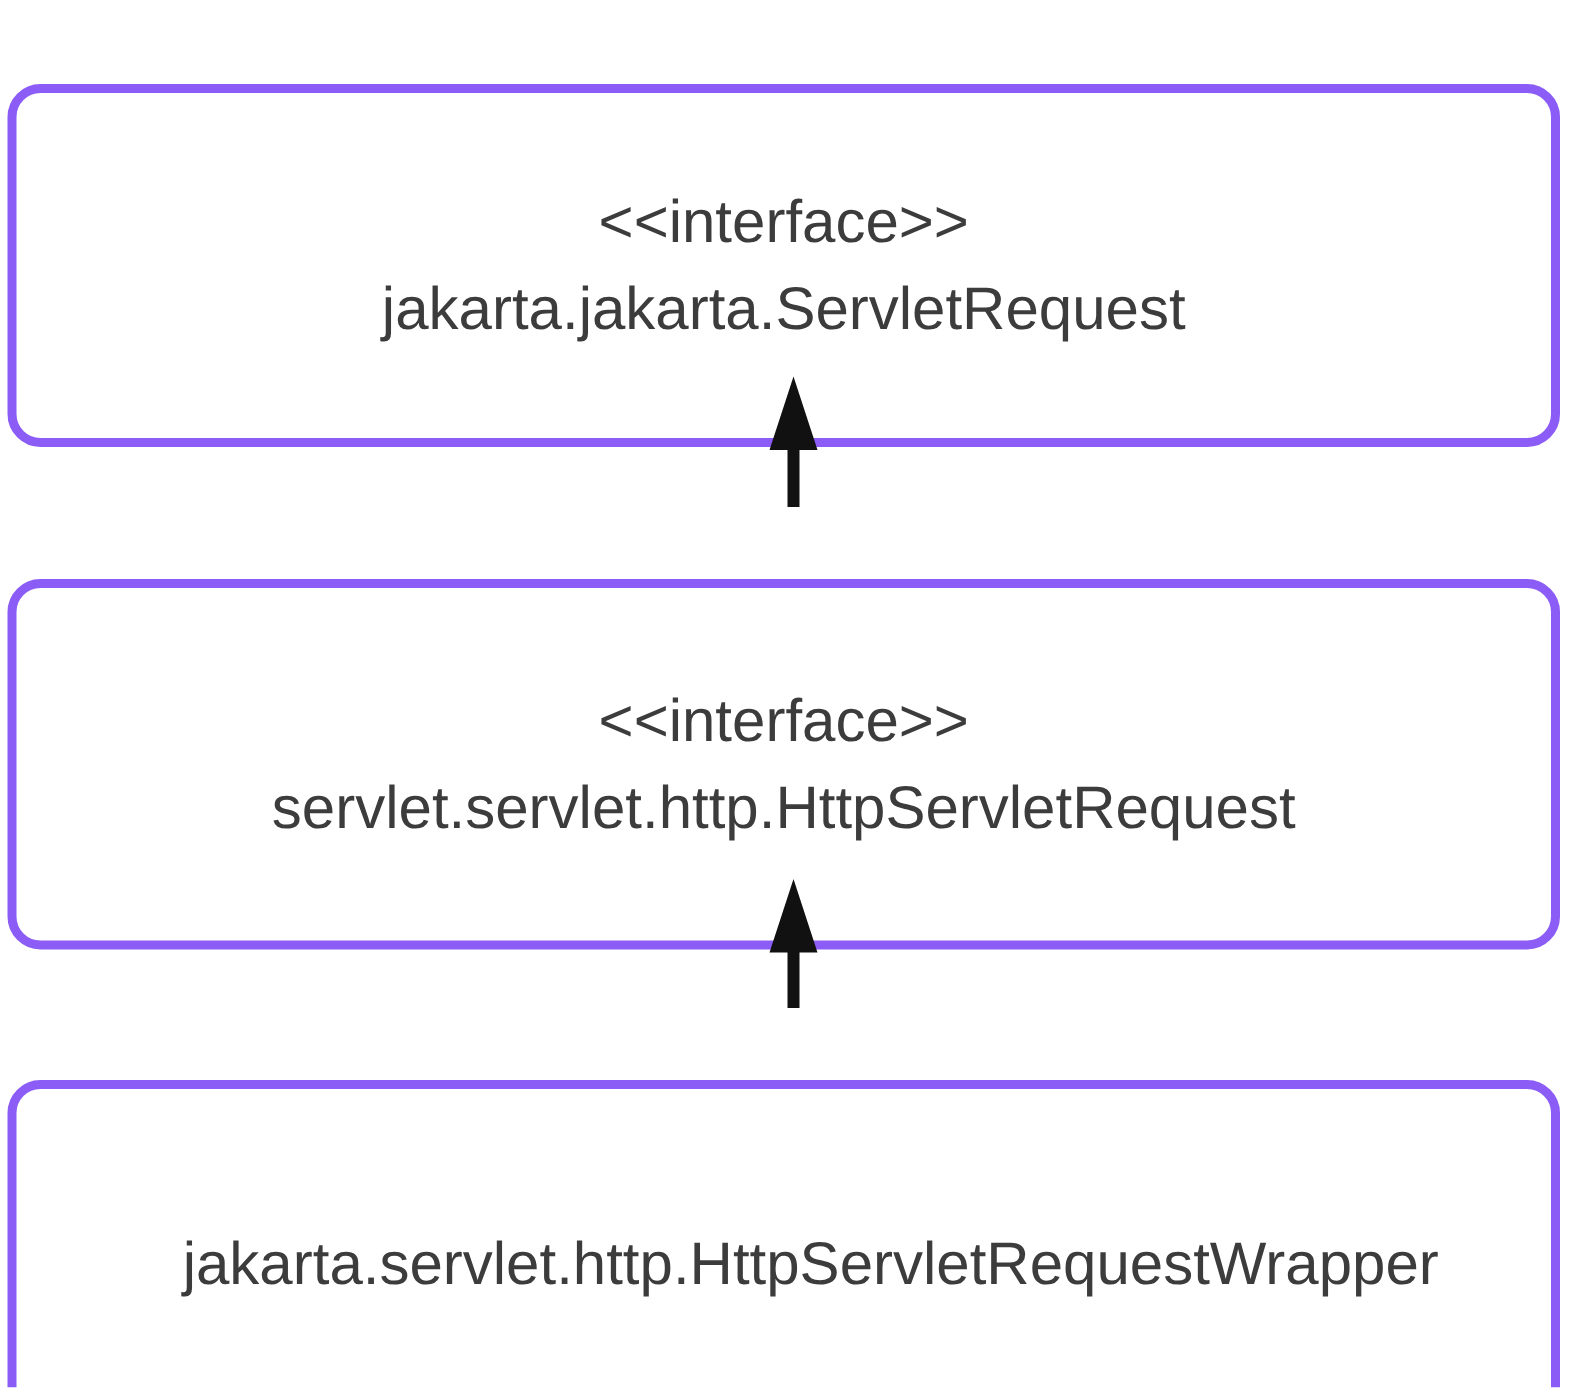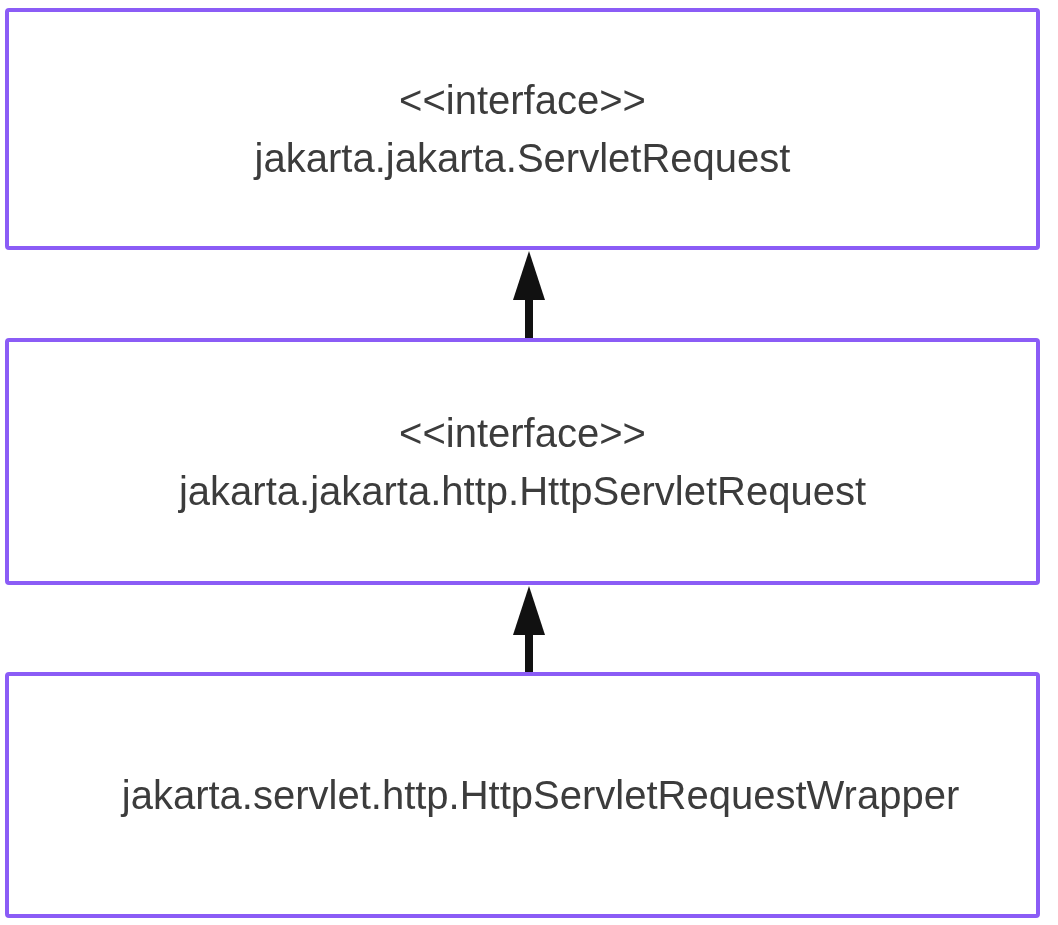--- a/index.html
+++ b/index.html
@@ -13,27 +13,28 @@
     height: 925px;
     background: #ffffff;
     font-family: "Liberation Sans", sans-serif;
     overflow: hidden;
   }
   .uml-node {
     position: absolute;
     left: 5px;
     width: 1035px;
     background: #ffffff;
-    border: 4px solid #8b5cf6;
-    border-radius: 4px;
+    border: 6px solid #8b5cf6;
+    border-radius: 22px;
     display: flex;
     flex-direction: column;
     align-items: center;
     justify-content: center;
     box-sizing: border-box;
+    margin-top: 48px;
   }
   .node-top    { top: 8px;   height: 242px; }
   .node-middle { top: 338px; height: 247px; }
   .node-bottom { top: 672px; height: 246px; padding-left: 36px; }
 
   .stereotype, .node-name {
     color: #3c3c3c;
     font-size: 40px;
     line-height: 58px;
     text-align: center;
@@ -59,21 +60,21 @@
     <div class="node-name">jakarta.jakarta.ServletRequest</div>
   </div>
 
   <svg class="arrow arrow-1" viewBox="0 0 44 88" aria-hidden="true">
     <polygon points="22,1 6,50 38,50" fill="#111111"></polygon>
     <rect x="18" y="46" width="8" height="42" fill="#111111"></rect>
   </svg>
 
   <div class="uml-node node-middle">
     <div class="stereotype">&lt;&lt;interface&gt;&gt;</div>
-    <div class="node-name">jakarta.jakarta.http.HttpServletRequest</div>
+    <div class="node-name">servlet.servlet.http.HttpServletRequest</div>
   </div>
 
   <svg class="arrow arrow-2" viewBox="0 0 44 87" aria-hidden="true">
     <polygon points="22,1 6,50 38,50" fill="#111111"></polygon>
     <rect x="18" y="46" width="8" height="41" fill="#111111"></rect>
   </svg>
 
   <div class="uml-node node-bottom">
     <div class="node-name">jakarta.servlet.http.HttpServletRequestWrapper</div>
   </div>

